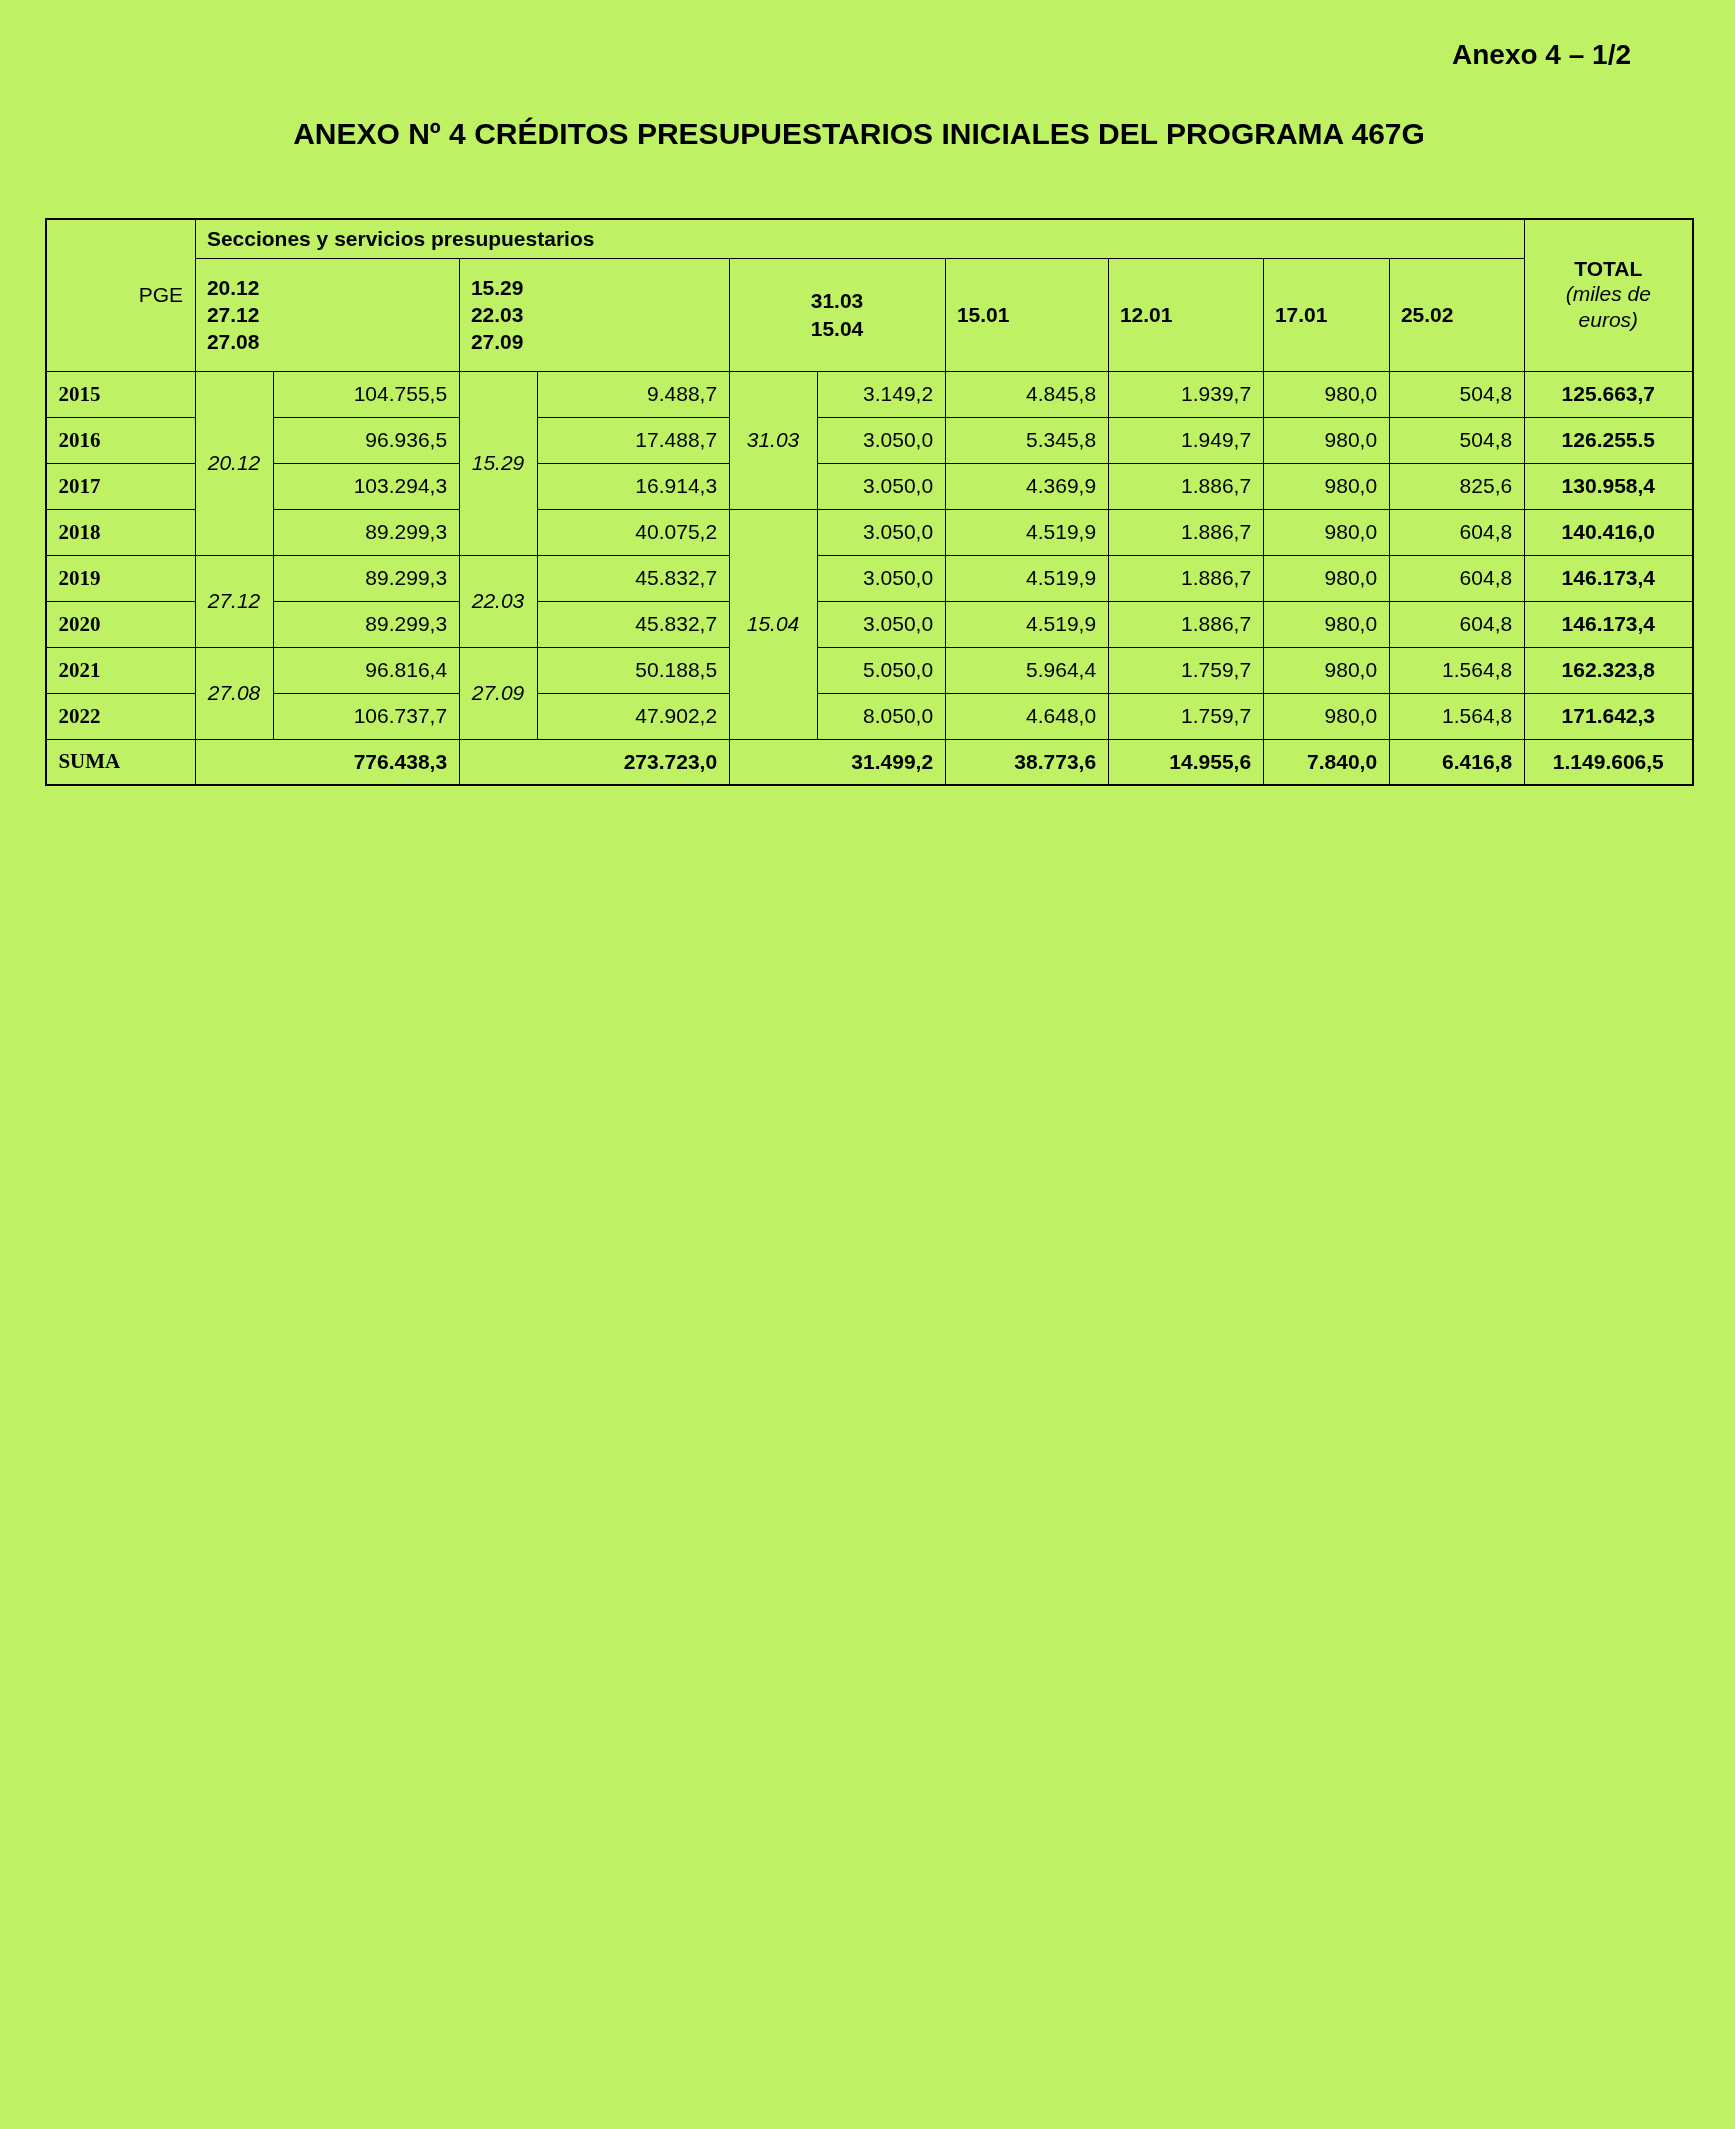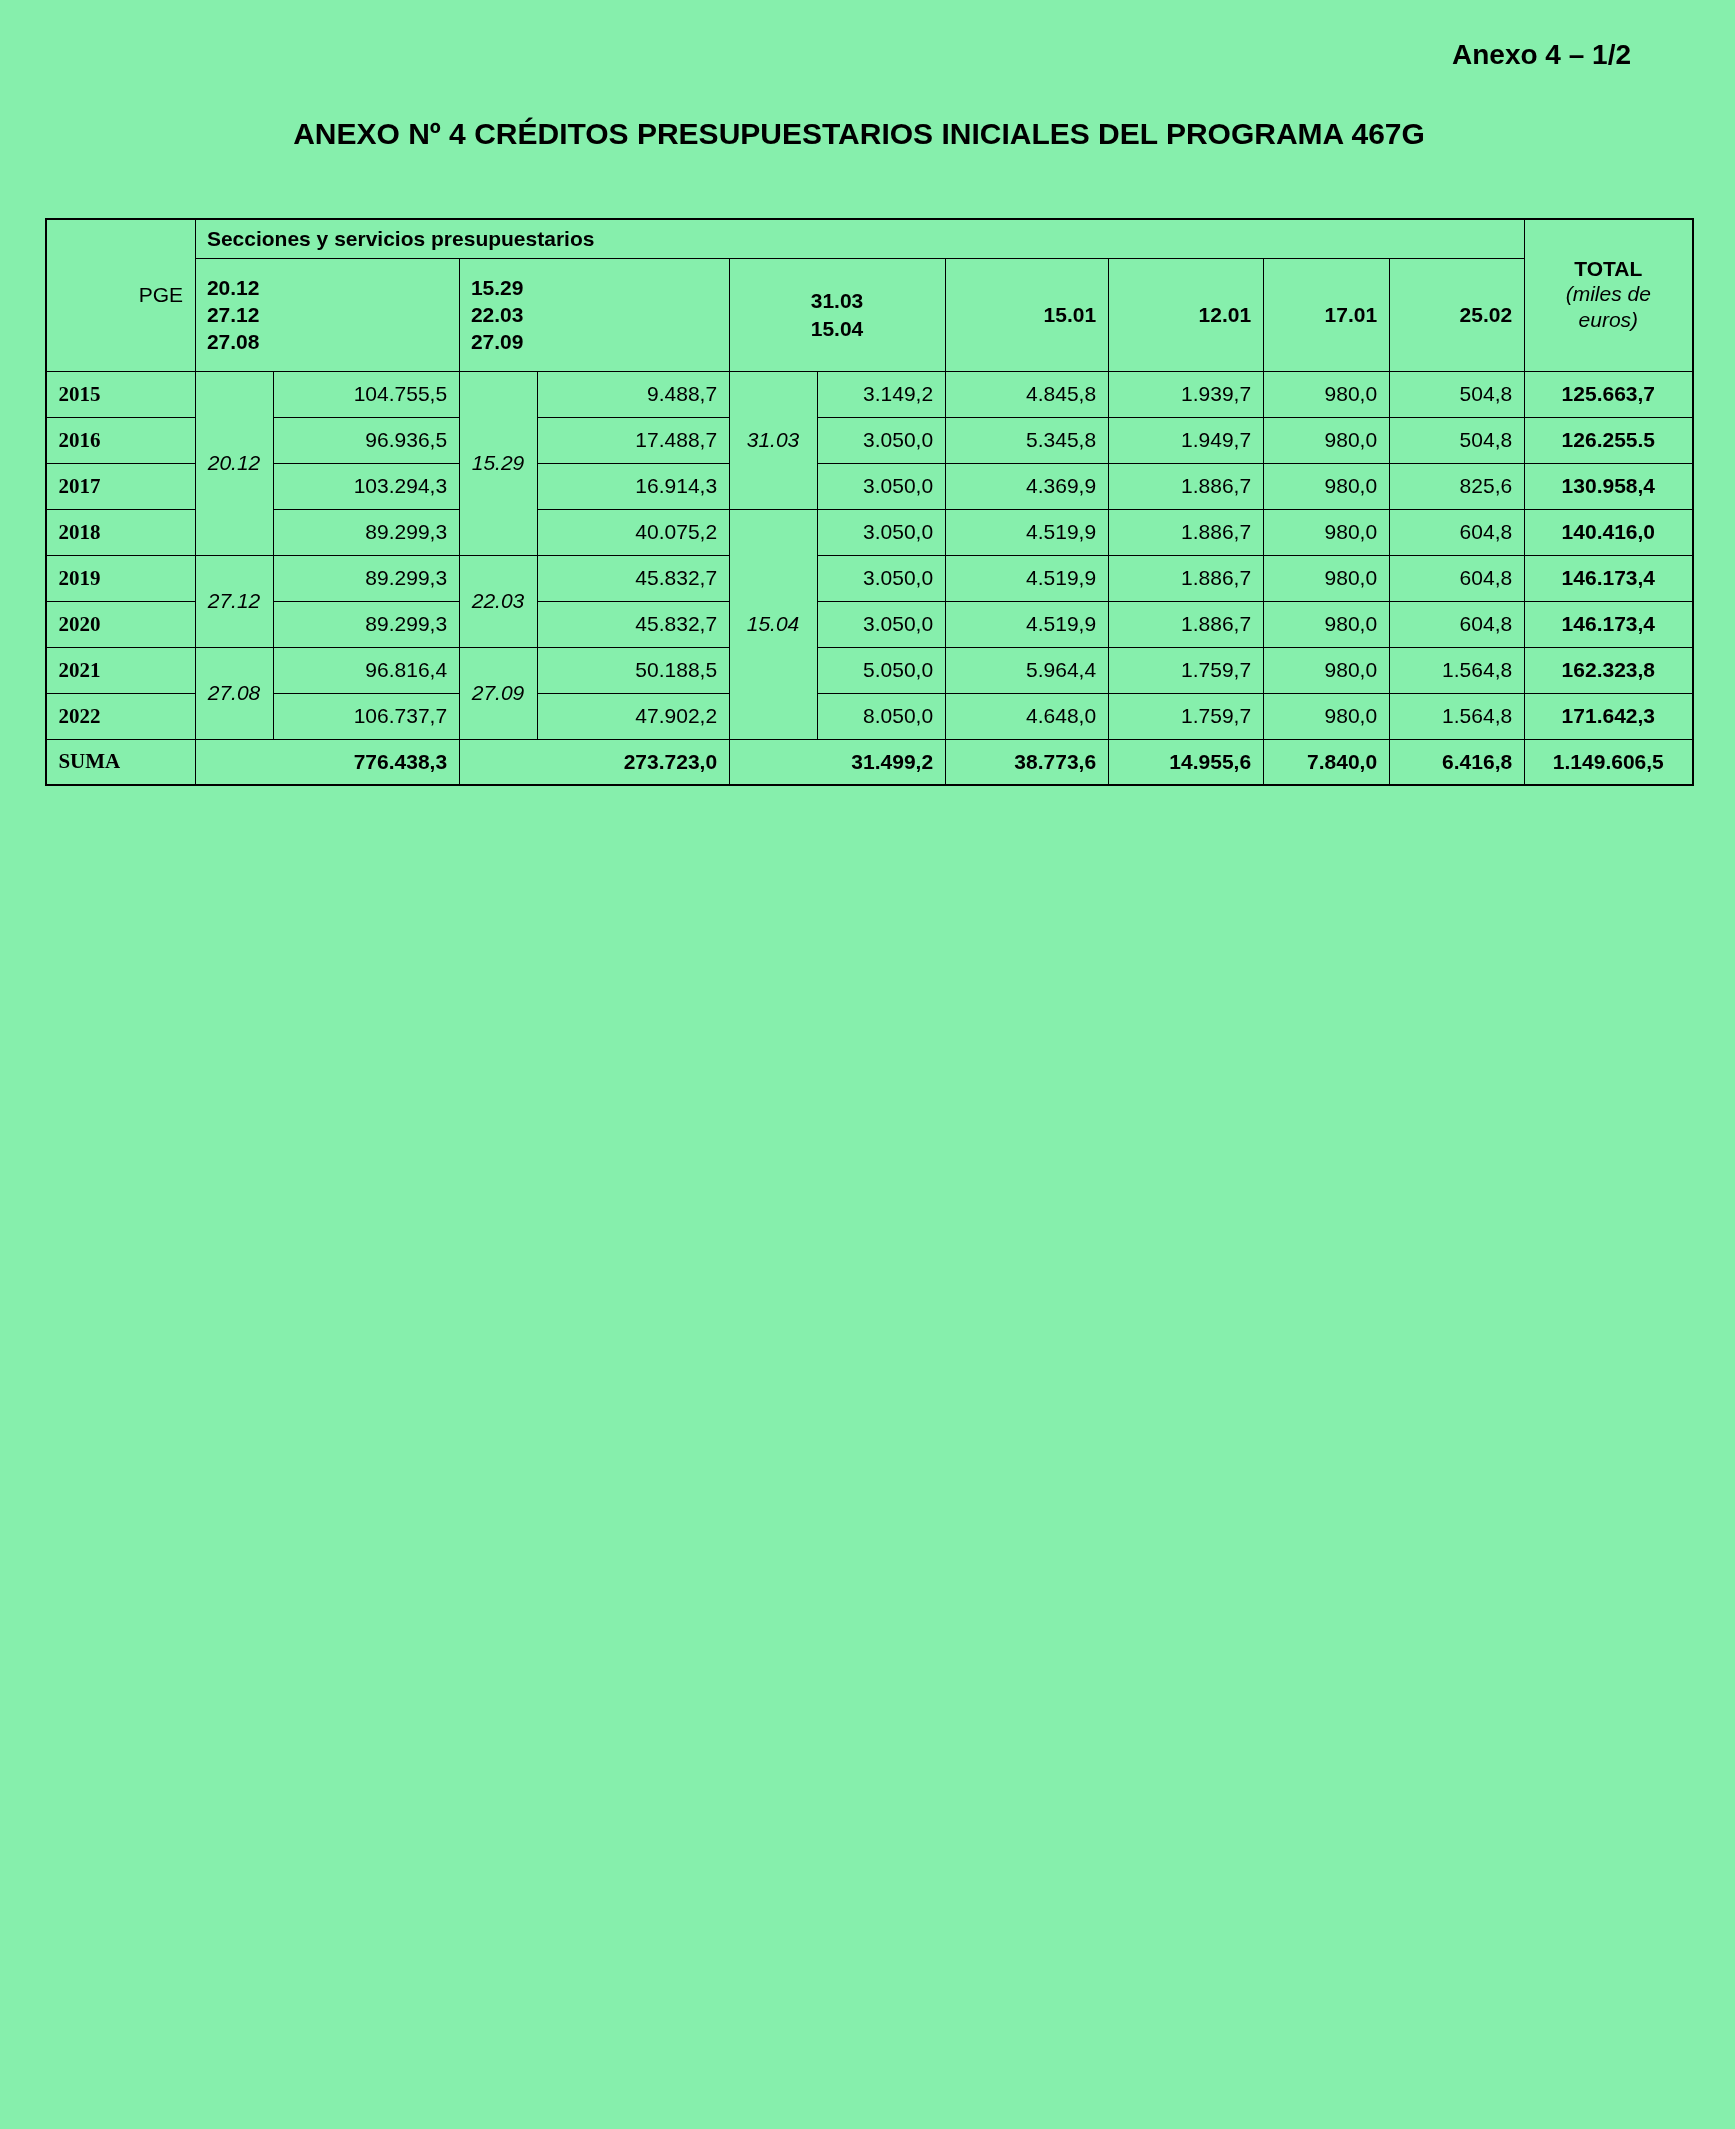--- a/index.html
+++ b/index.html
@@ -2,21 +2,21 @@
 <html style="font-size:13px"><head>
 <meta charset="utf-8">
 <style>
   * { box-sizing: border-box; }
   html, body { margin: 0; padding: 0; background: #e8e8e8; }
   body { font-family: "Liberation Sans", sans-serif; color: #000; }
   .page {
     position: relative;
     width: 1735px;
     height: 2129px;
-    background: #86efac;
+    background: #bef264;
     overflow: hidden;
   }
   .corner-label {
     position: absolute;
     top: 39px;
     right: 104px;
     font-size: 28px;
     font-weight: bold;
   }
   .doc-title {
@@ -46,21 +46,21 @@
     vertical-align: middle;
   }
   thead tr.sections-row th { height: 39px; }
   thead tr.cols-row th { height: 113px; }
   tbody tr { height: 46px; }
 
   th.sections { font-weight: bold; text-align: left; }
   th.pge { font-weight: normal; text-align: right; }
   th.group { font-weight: bold; text-align: left; padding-left: 82px; white-space: pre-line; line-height: 1.3; }
   th.group.centered { text-align: center; padding-left: 11.4px; }
-  th.colhead { font-weight: bold; text-align: right; }
+  th.colhead { font-weight: bold; text-align: left; }
   th.total-head { text-align: center; font-weight: normal; margin-top: 31px; }
   .total-word { font-weight: bold; }
   .total-unit { font-style: italic; line-height: 1.25; }
 
   td.year { font-weight: bold; text-align: left; font-family: Liberation Serif, serif; }
   td.lbl  { font-style: italic; text-align: center; }
   td.num  { text-align: right; }
   td.tot  { text-align: center; font-weight: bold; }
   tr.suma td { font-weight: bold; }
 </style>

